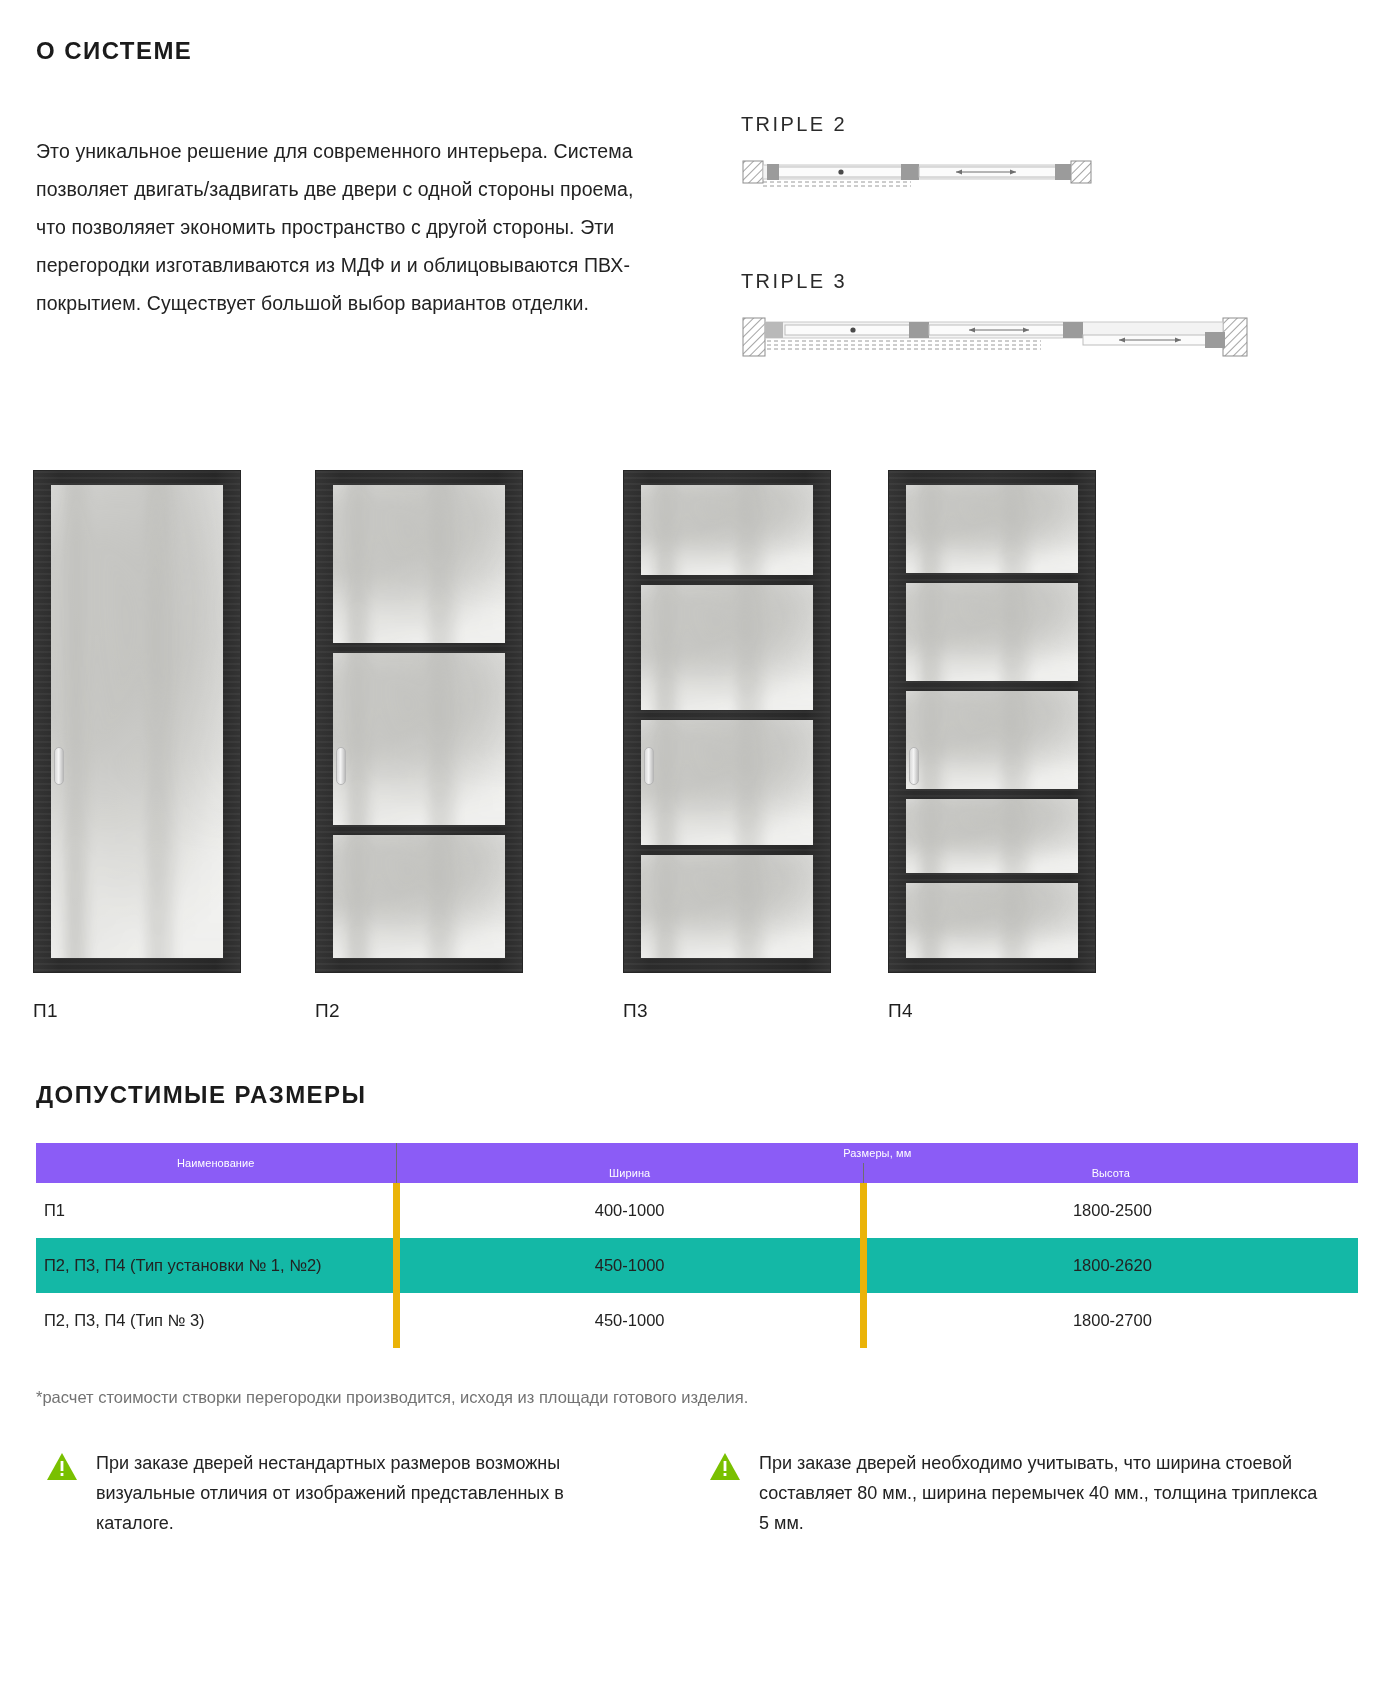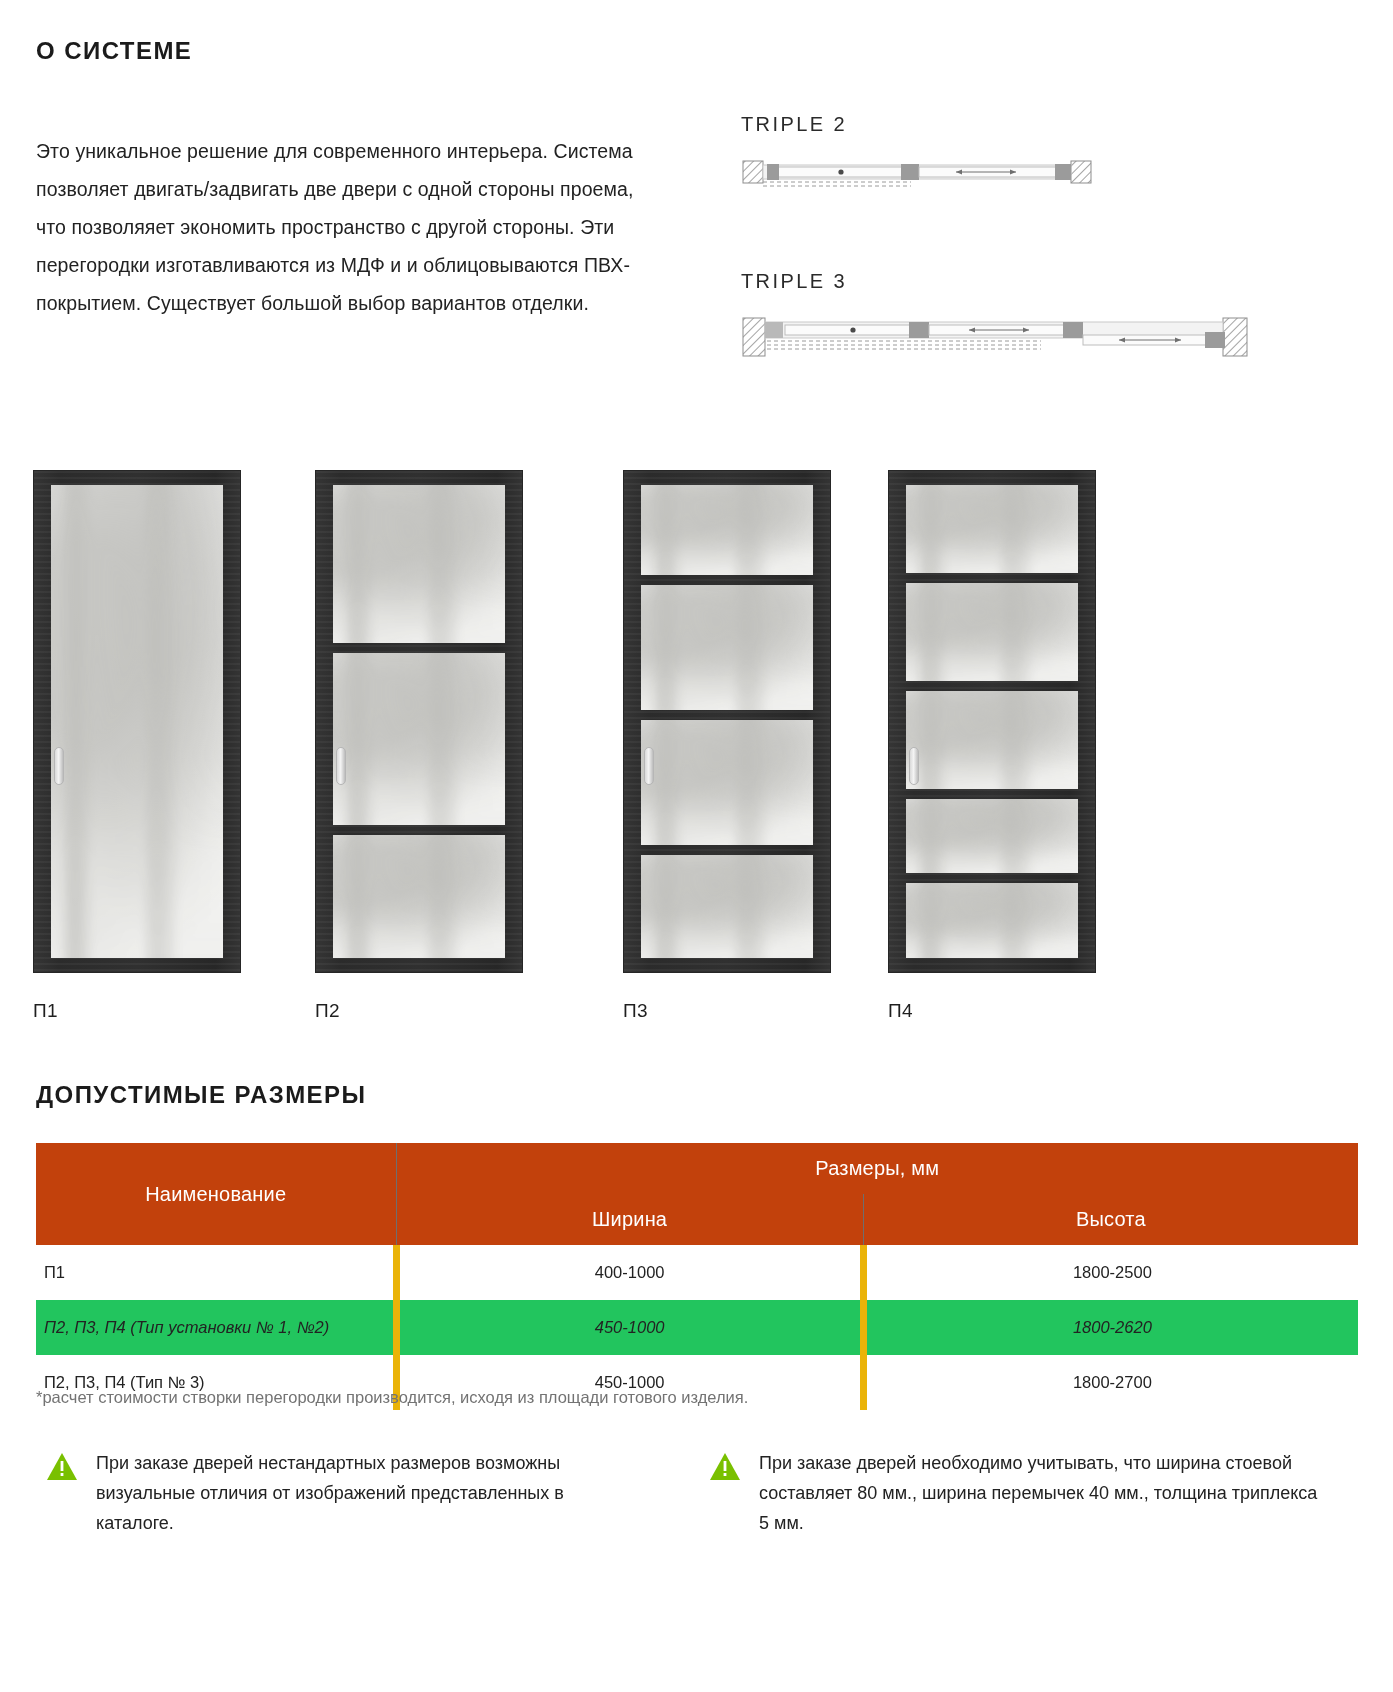--- a/index.html
+++ b/index.html
@@ -115,42 +115,42 @@
 
   
   .table-wrap { position: absolute; left: 36px; top: 1143px; width: 1322px; }
   table.sizes {
     border-collapse: collapse;
     width: 1322px;
     font-size: 16.5px;
     color: #222;
   }
   table.sizes thead th {
-    background: #c2410c;
+    background: #8b5cf6;
     color: #ffffff;
     font-weight: normal;
-    font-size: 20px;
-    padding: 14px 10px;
+    font-size: 11px;
+    padding: 4px 10px;
     border: 0;
     text-align: center;
     letter-spacing: 0.01em;
   }
   table.sizes thead th.divider-right { border-right: 1px solid #6e6e6e; }
   table.sizes thead th.name-cell { width: 360px; }
   table.sizes tbody td {
     padding: 18px 10px;
     text-align: center;
     border: 0;
     font-size: 16.5px;
   }
   table.sizes tbody td.name {
     text-align: left;
     padding-left: 8px;
   }
-  table.sizes tbody tr.alt { background: #22c55e; font-style: italic; }
+  table.sizes tbody tr.alt { background: #14b8a6; }
   table.sizes tbody td.sep-left { border-left: 7px solid #eab308; }
   .note {
     position: absolute;
     left: 36px;
     top: 1388px;
     font-size: 16.5px;
     color: #737373;
   }
 
   

